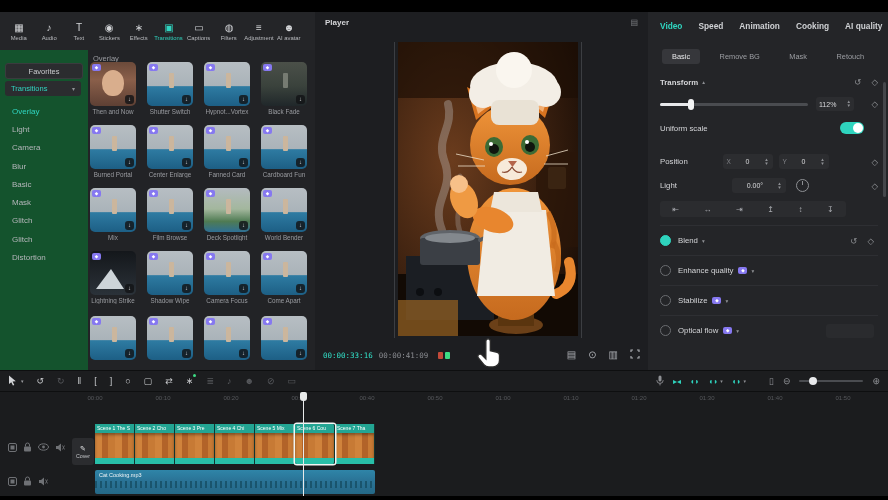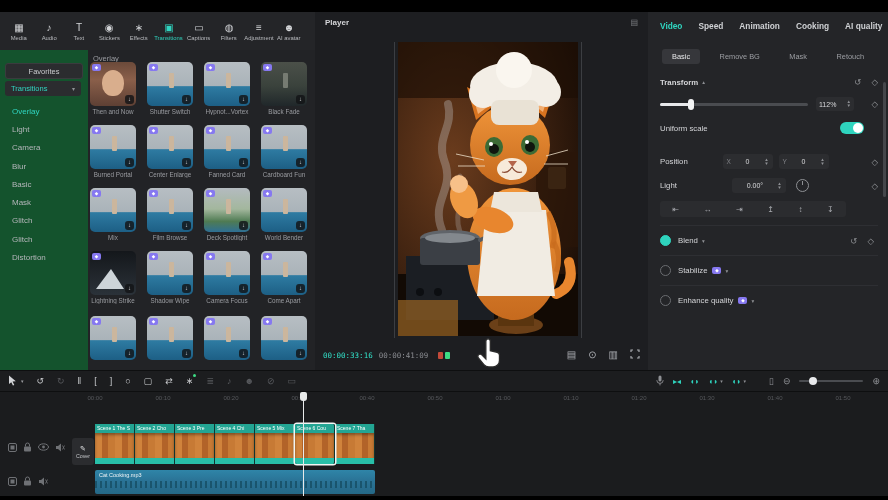--- a/index.html
+++ b/index.html
@@ -543,29 +543,36 @@
               <span class="chk on"></span>
               <span class="lab">Blend</span>
               <span class="tiny-caret">▾</span>
               <span class="rt-icons" style="margin-right: 4px;">
                 <span>↺</span>
                 <span>◇</span>
               </span>
             </div>
             <div class="section-row">
               <span class="chk"></span>
+              <span class="lab">Enhance quality</span>
+              <span class="vip-badge" style="position: static; margin-left: 5px;">◆</span>
+              <span class="tiny-caret">▾</span>
+            </div>
+            <div class="section-row">
+              <span class="chk"></span>
               <span class="lab">Stabilize</span>
               <span class="vip-badge" style="position: static; margin-left: 5px;">◆</span>
               <span class="tiny-caret">▾</span>
             </div>
             <div class="section-row">
               <span class="chk"></span>
-              <span class="lab">Enhance quality</span>
+              <span class="lab">Optical flow</span>
               <span class="vip-badge" style="position: static; margin-left: 5px;">◆</span>
               <span class="tiny-caret">▾</span>
+              <span class="sec-pill" style="margin-right: 4px;"></span>
             </div>
           </div>
       </div>
       <div class="v-scroll"></div>
     </div>
 
     <div class="strip-toolbar">
       <div class="st-left" id="stLeft">
           <span class="st-ic"><svg width="9" height="11" viewBox="0 0 9 11">
               <path d="M1 0.5 L7.8 6.2 L4.6 6.6 L6.3 10 L4.9 10.6 L3.3 7.2 L1 9 Z" fill="#d3d5d8"></path>

